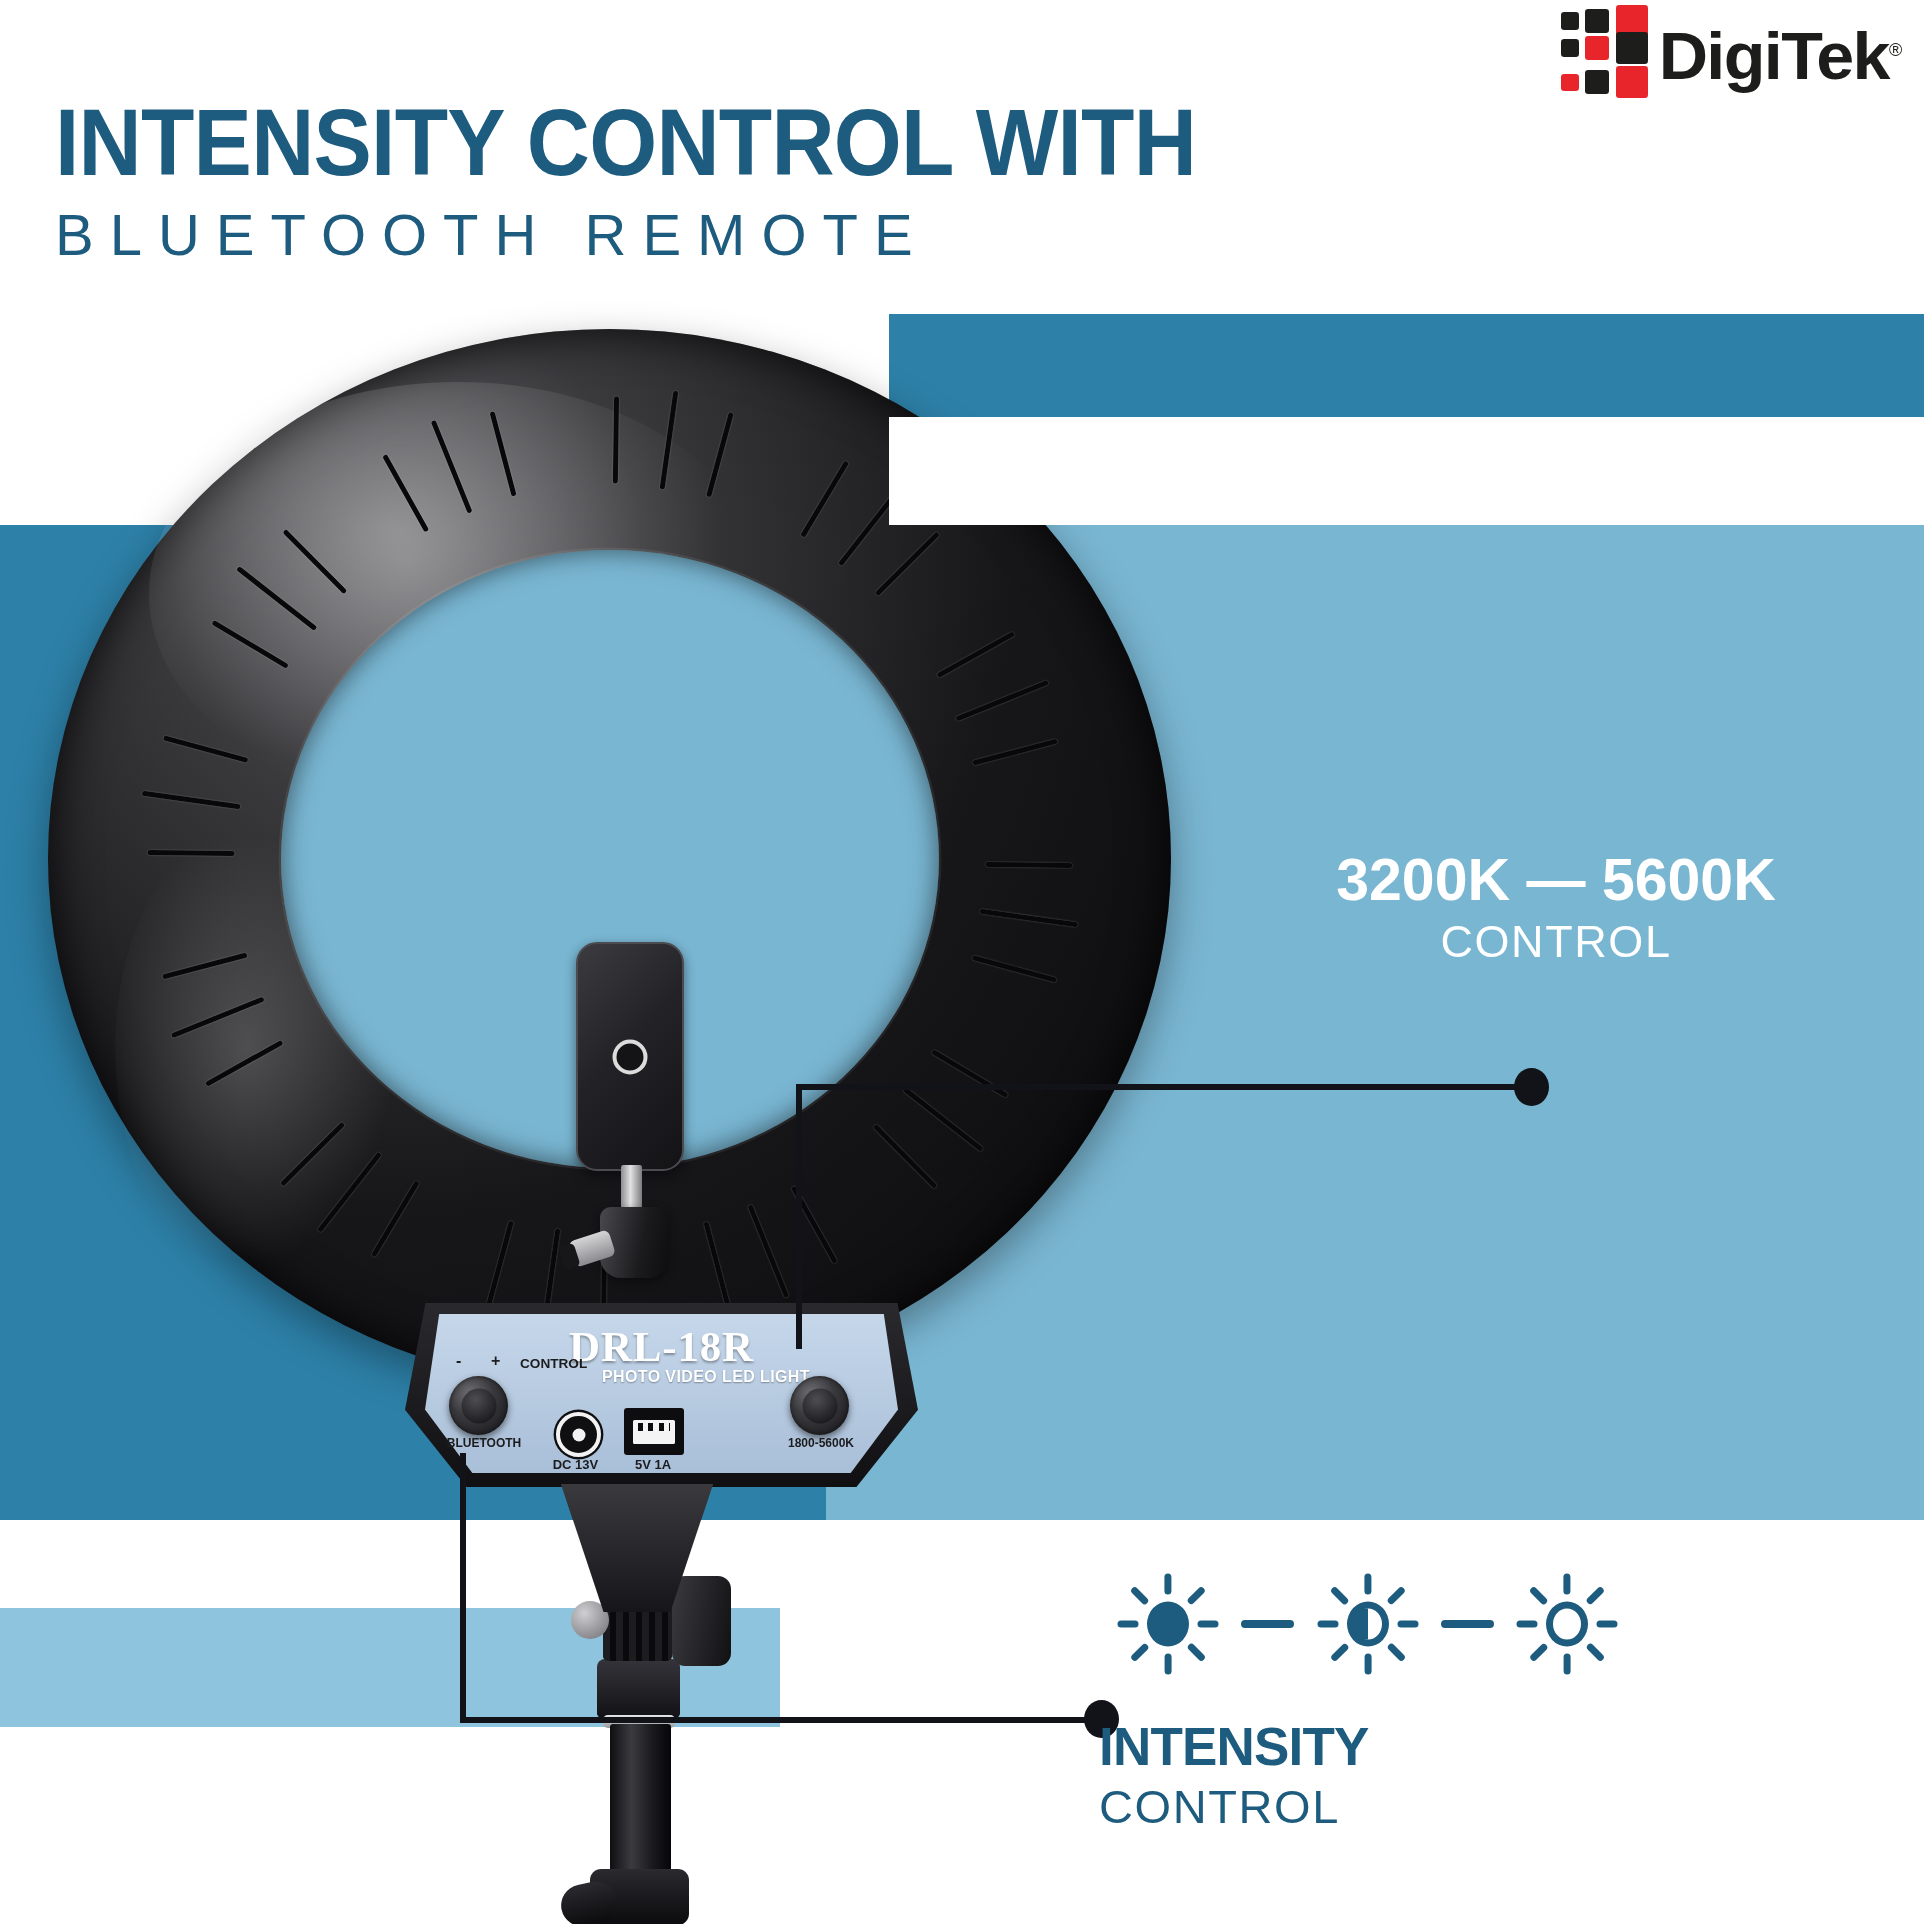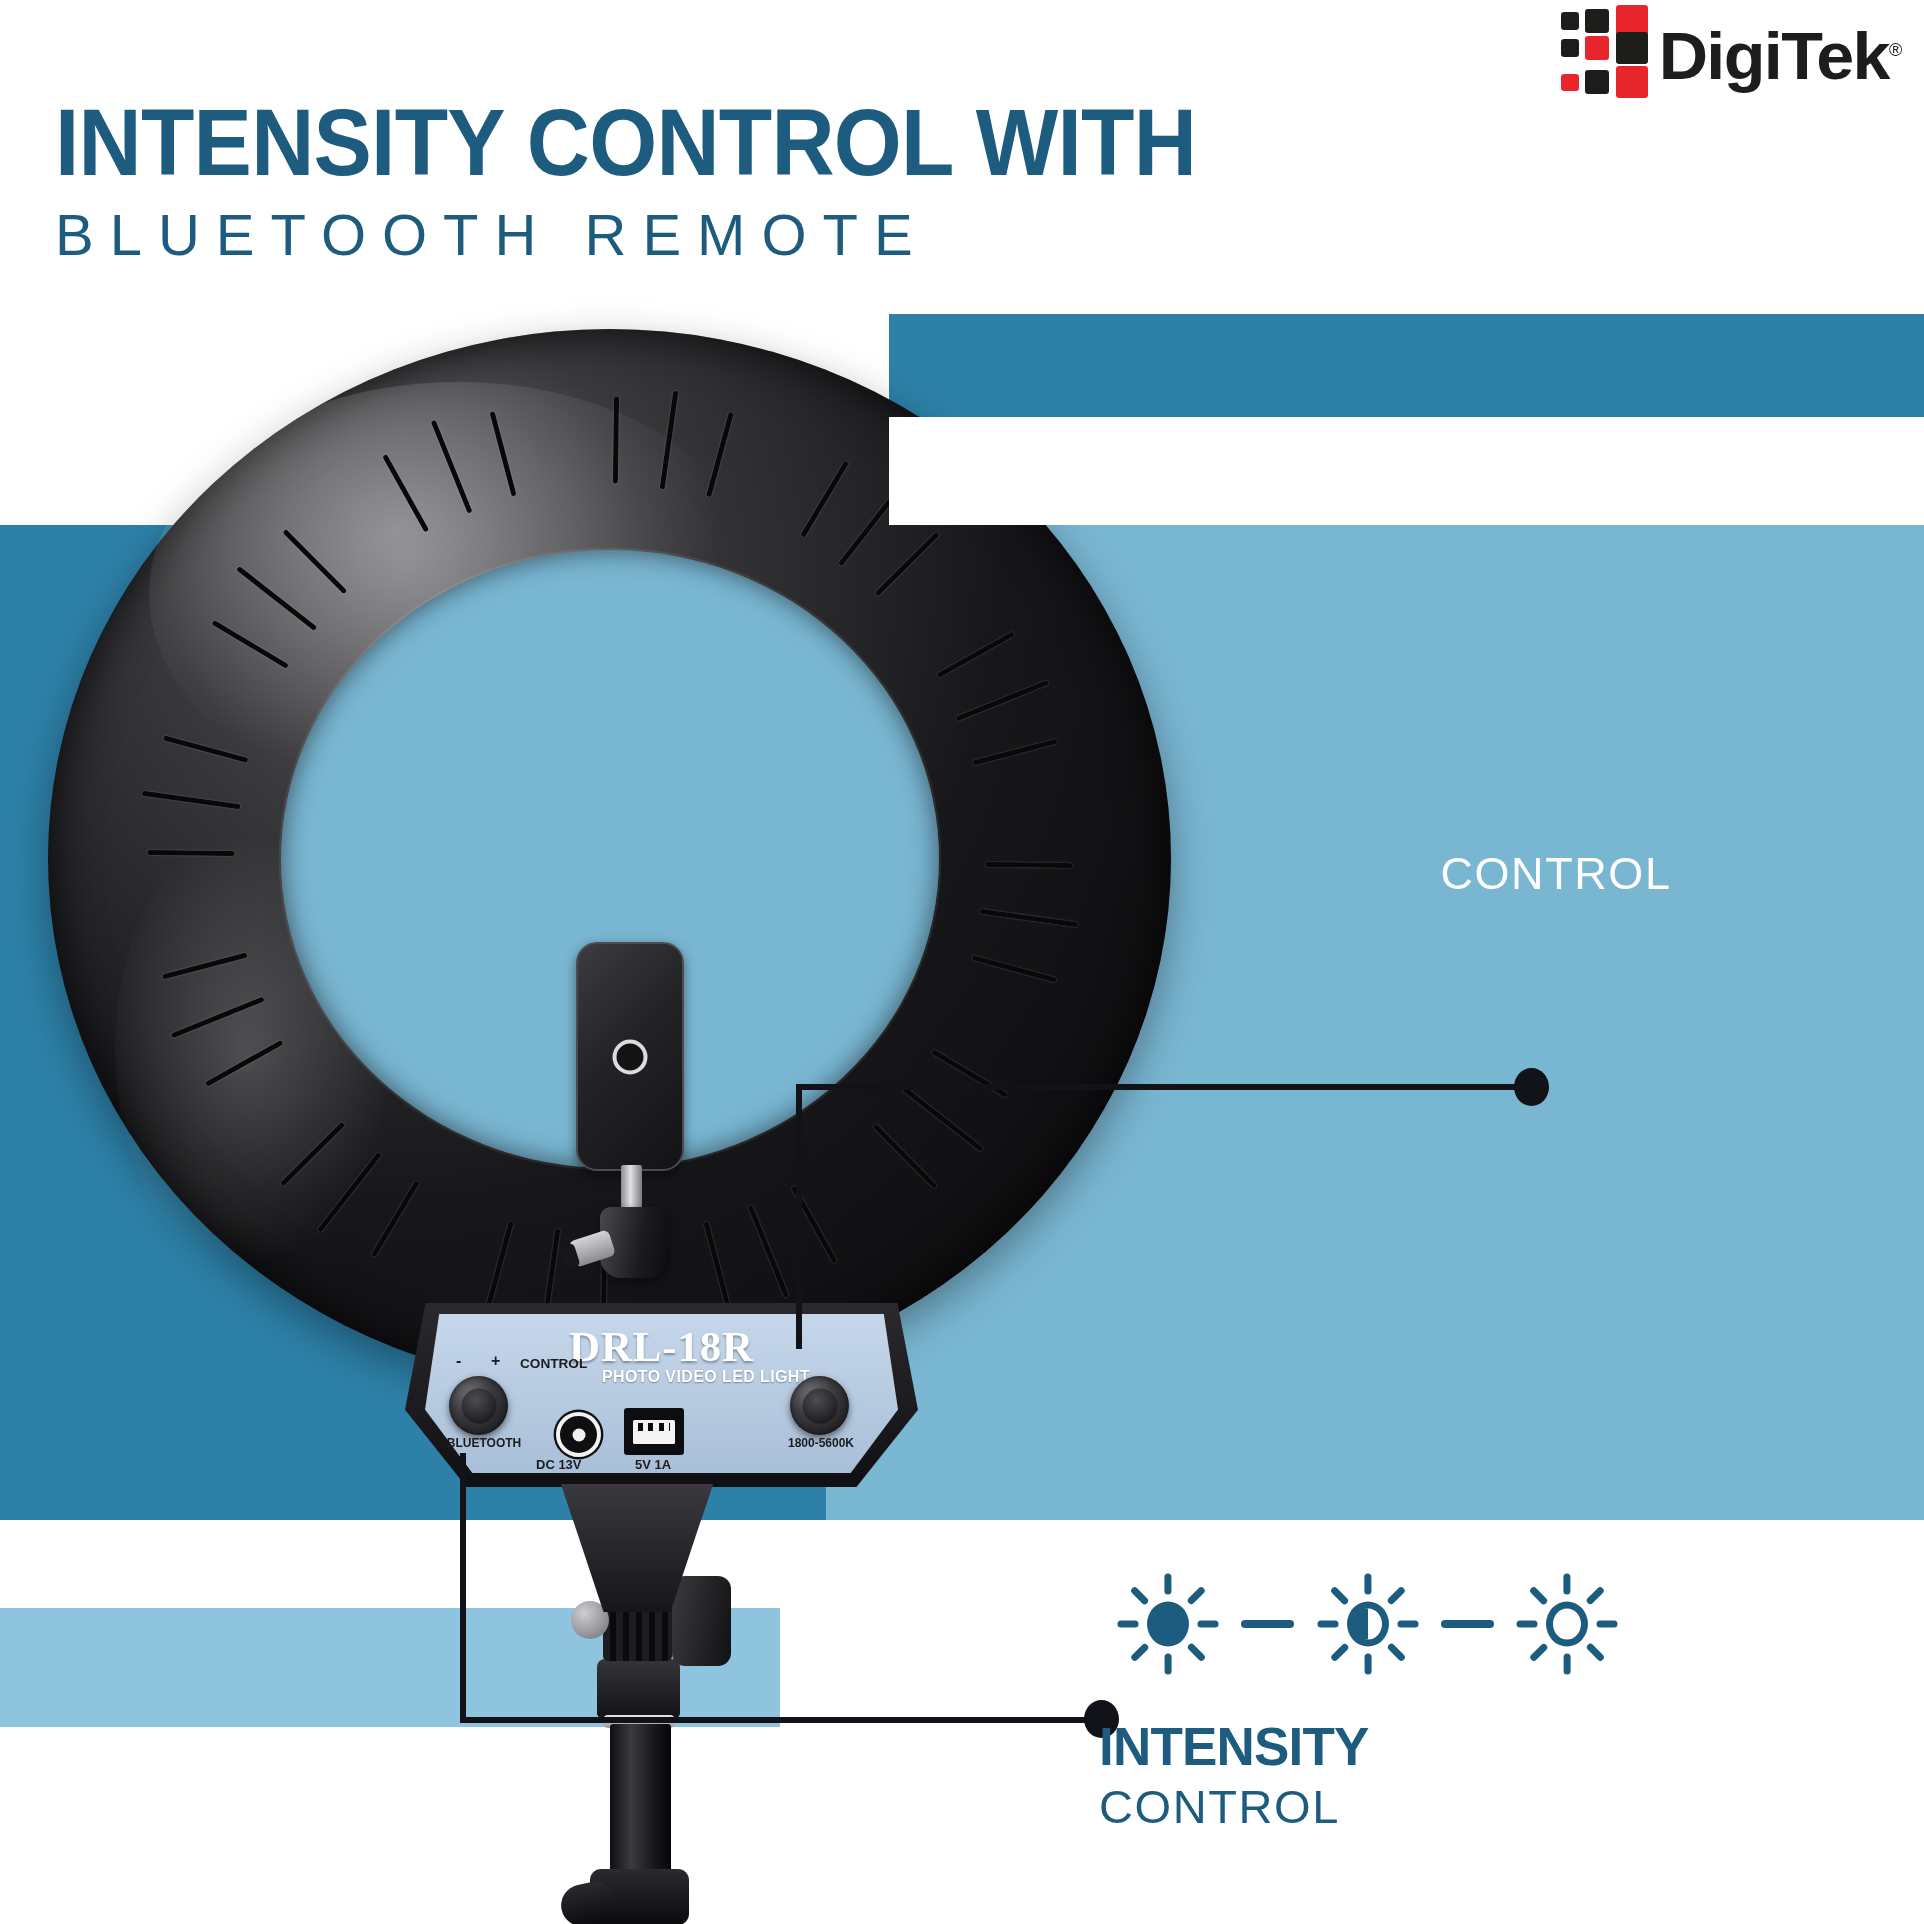--- a/index.html
+++ b/index.html
@@ -94,21 +94,21 @@
   #knob-left{left:449px;top:1376px;}
   #knob-right{left:790px;top:1376px;}
   #label-left{position:absolute;left:440px;top:1436px;width:88px;text-align:center;
     font-size:12px;font-weight:700;color:#1c1c1f;}
   #label-right{position:absolute;left:772px;top:1436px;width:98px;text-align:center;
     font-size:12px;font-weight:700;color:#1c1c1f;}
   #dc-jack{position:absolute;left:556px;top:1412px;width:37px;height:37px;border-radius:50%;
     background:#0f0f12;border:4px solid #f2f2f2;box-shadow:0 0 0 2.4px #0f0f12;}
   #dc-jack:after{content:"";position:absolute;left:50%;top:50%;transform:translate(-50%,-50%);
     width:13px;height:13px;border-radius:50%;background:#f2f2f2;}
-  #dc-label{position:absolute;left:536px;top:1457px;width:79px;
+  #dc-label{position:absolute;left:536px;top:1457px;width:79px;text-align:center;
     font-size:13px;font-weight:700;color:#1c1c1f;}
   #usb{position:absolute;left:624px;top:1408px;width:56px;height:43px;border-radius:3.2px;
     background:#0d0d10;border:2.4px solid #0d0d10;display:flex;align-items:center;justify-content:center;}
   #usb-in{width:42px;height:24px;background:#f4f4f4;border-radius:1.6px;position:relative;}
   #usb-in:before{content:"";position:absolute;left:4.8px;top:3.2px;width:32px;height:8px;
     background:repeating-linear-gradient(90deg,#0d0d10 0 4.8px,#f4f4f4 4.8px 10.4px);}
   #usb-label{position:absolute;left:616px;top:1457px;width:74px;text-align:center;
     font-size:13px;font-weight:700;color:#1c1c1f;}
 
   
@@ -298,20 +298,21 @@
         <i style="width: 17.6px; height: 17.6px; background: rgb(232, 37, 42);"></i>
         <i style="width: 24px; height: 24px; background: rgb(29, 29, 27);"></i>
         <i style="width: 32px; height: 32px; background: rgb(232, 37, 42);"></i>
       </div>
     <div id="logo-text">
       <span>DigiTek</span><sup>®</sup>
     </div>
   </div>
 
   <div id="ct-text">
+    <div class="kelvin">3200K — 5600K</div>
     <div class="t2">CONTROL</div>
   </div>
 
   <div id="sun-row">
     <div class="sun filled">
         <div class="core"></div>
         <div class="ray" style="transform: translate(-50%, -50%) rotate(0deg) translateY(-40px);"></div>
         <div class="ray" style="transform: translate(-50%, -50%) rotate(45deg) translateY(-40px);"></div>
         <div class="ray" style="transform: translate(-50%, -50%) rotate(90deg) translateY(-40px);"></div>
         <div class="ray" style="transform: translate(-50%, -50%) rotate(135deg) translateY(-40px);"></div>

